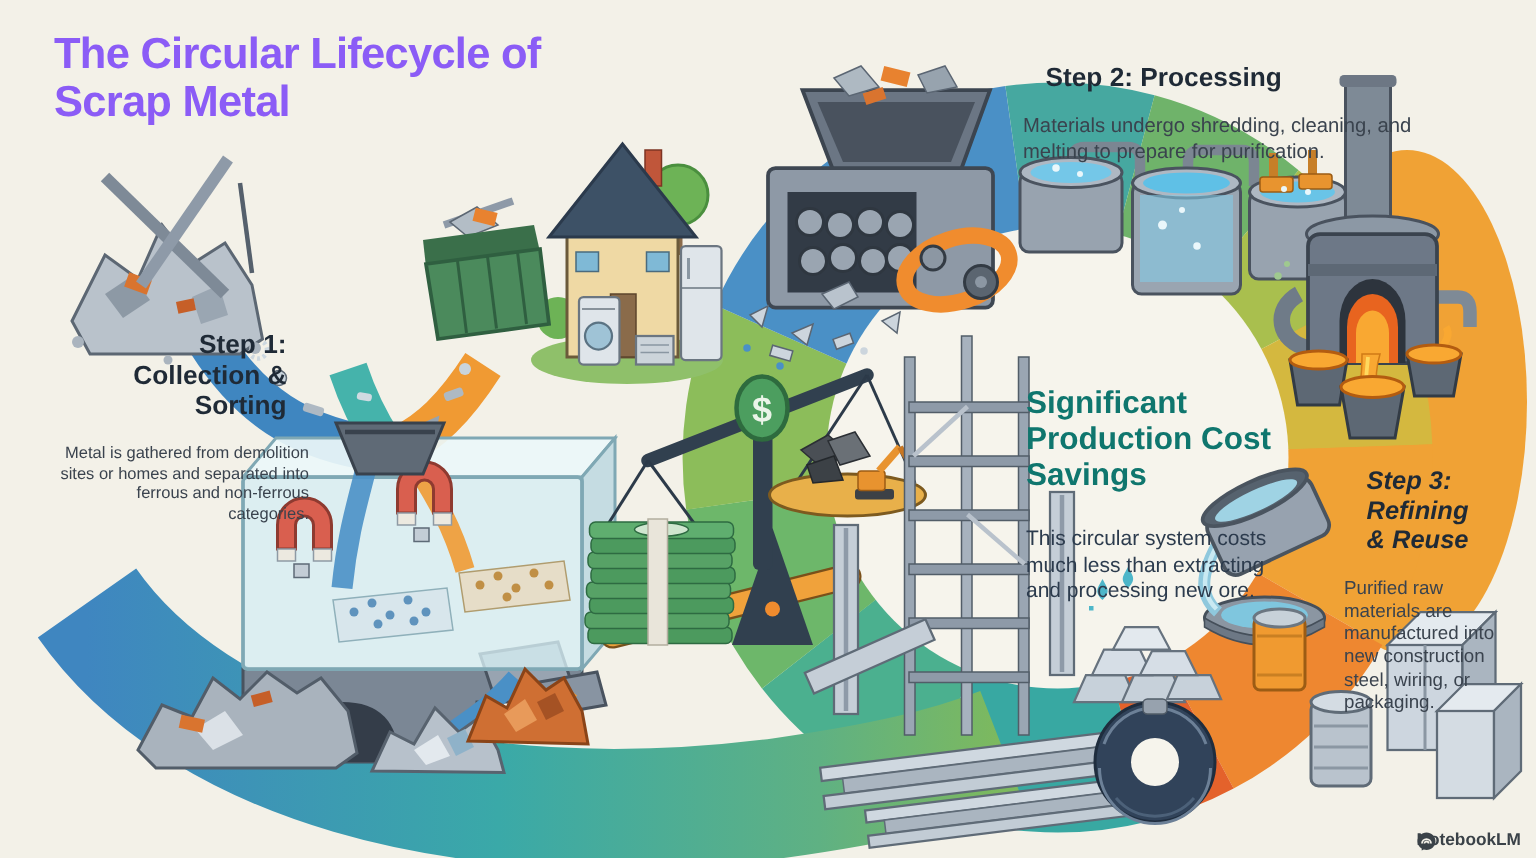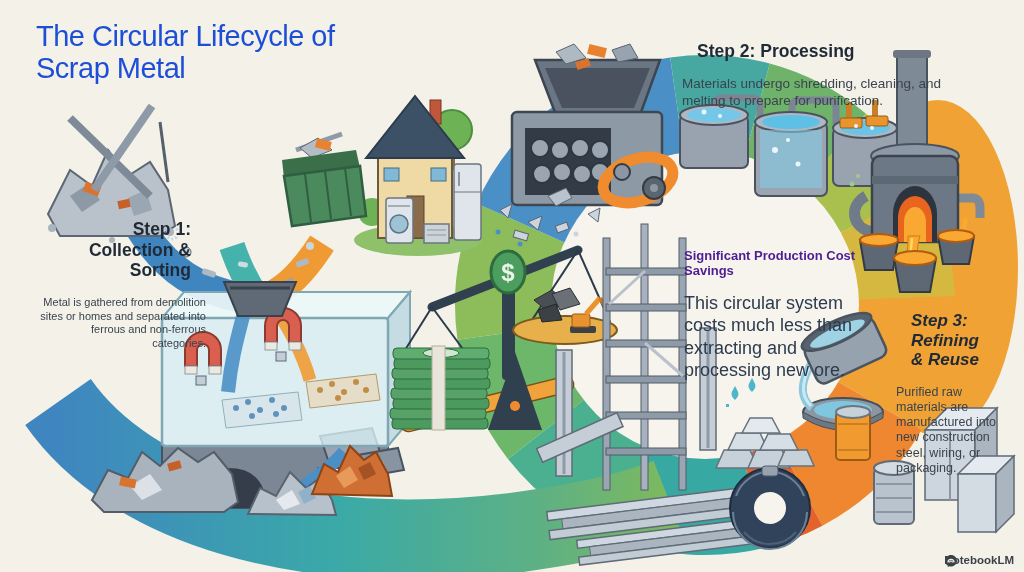--- a/index.html
+++ b/index.html
@@ -5,33 +5,33 @@
   html,body{margin:0;padding:0;background:#d8d6cd;}
   .canvas{
     position:relative;width:1024px;height:572px;margin:0 auto;
     background:#f3f1e8;overflow:hidden;
     font-family:"Liberation Sans", sans-serif;color:#2c3b4d;
   }
   .canvas svg{position:absolute;left:0;top:0;z-index:1;}
   .txt{position:absolute;z-index:2;}
   .title{
     left:36px;top:20px;width:352px;font-size:29px;line-height:1.12;
-    font-weight:400;color:#1d4ed8;letter-spacing:-0.5px;
+    font-weight:700;color:#8b5cf6;letter-spacing:-0.5px;
   }
   .step-block h3{margin:15px;font-weight:700;color:#1f2a36;}
   .step-block p{margin:4px 0 0 0;color:#3a434e;}
   .step1{left:38px;top:204px;width:168px;text-align:right;}
   .step1 h3{font-size:17.5px;line-height:1.18;}
   .step1 p{font-size:11px;line-height:1.24;}
   .step2{left:682px;top:26px;width:264px;}
   .step2 h3{font-size:17.5px;line-height:1.15;}
   .step2 p{font-size:13.5px;line-height:1.22;width:262px;}
   .callout{left:684px;top:236px;width:178px;}
-  .callout h3{font-size:13px;line-height:1.15;color:#4c1d95;}
-  .callout p{font-size:18px;line-height:1.25;margin-top:7px;}
+  .callout h3{font-size:21px;line-height:1.15;color:#0f766e;}
+  .callout p{font-size:14px;line-height:1.25;margin-top:7px;}
   .step3{left:896px;top:296px;width:114px;}
   .step3 h3{font-size:17px;line-height:1.15;font-style:italic;}
   .step3 p{font-size:12.5px;line-height:1.22;}
   .watermark{
     right:10px;bottom:6px;display:flex;align-items:center;gap:4px;
     font-size:11.5px;font-weight:700;color:#3a4248;
   }
 </style>
 </head>
 <body>

